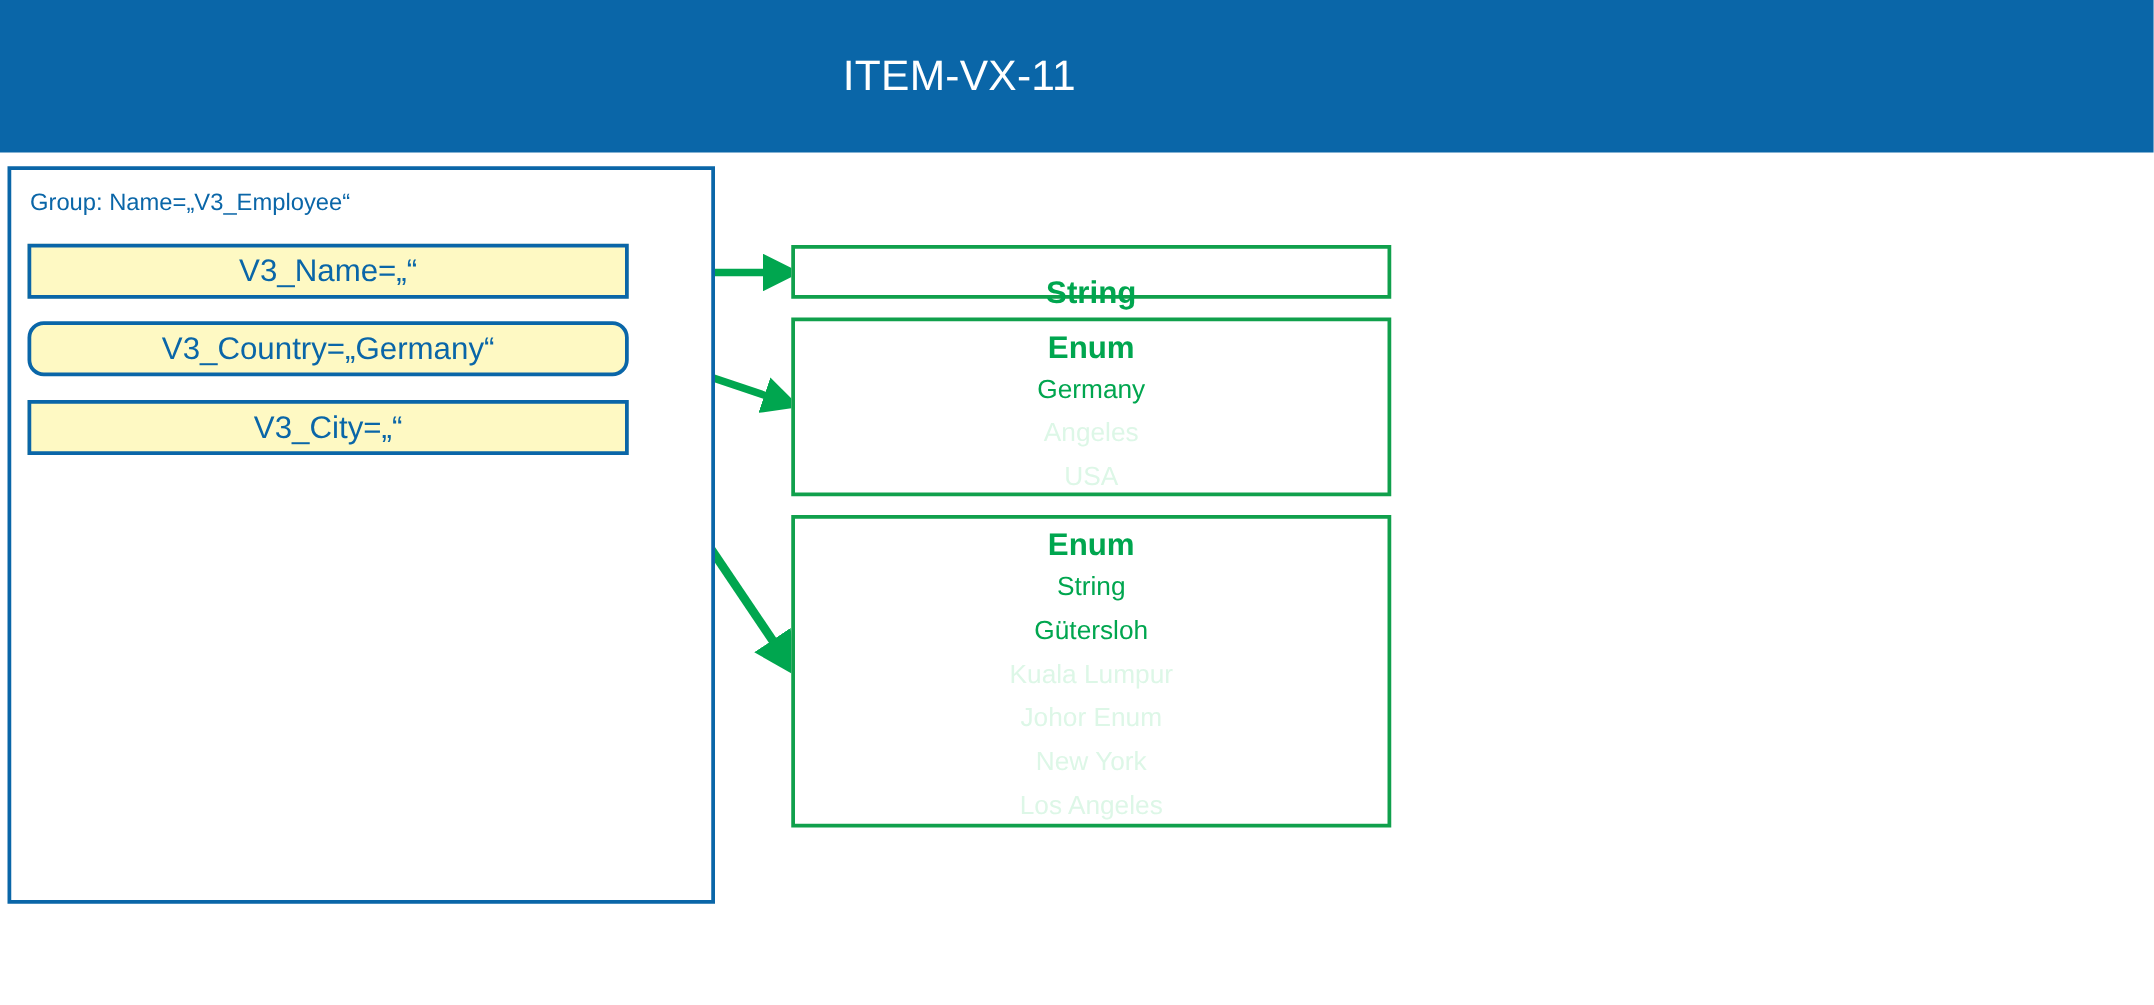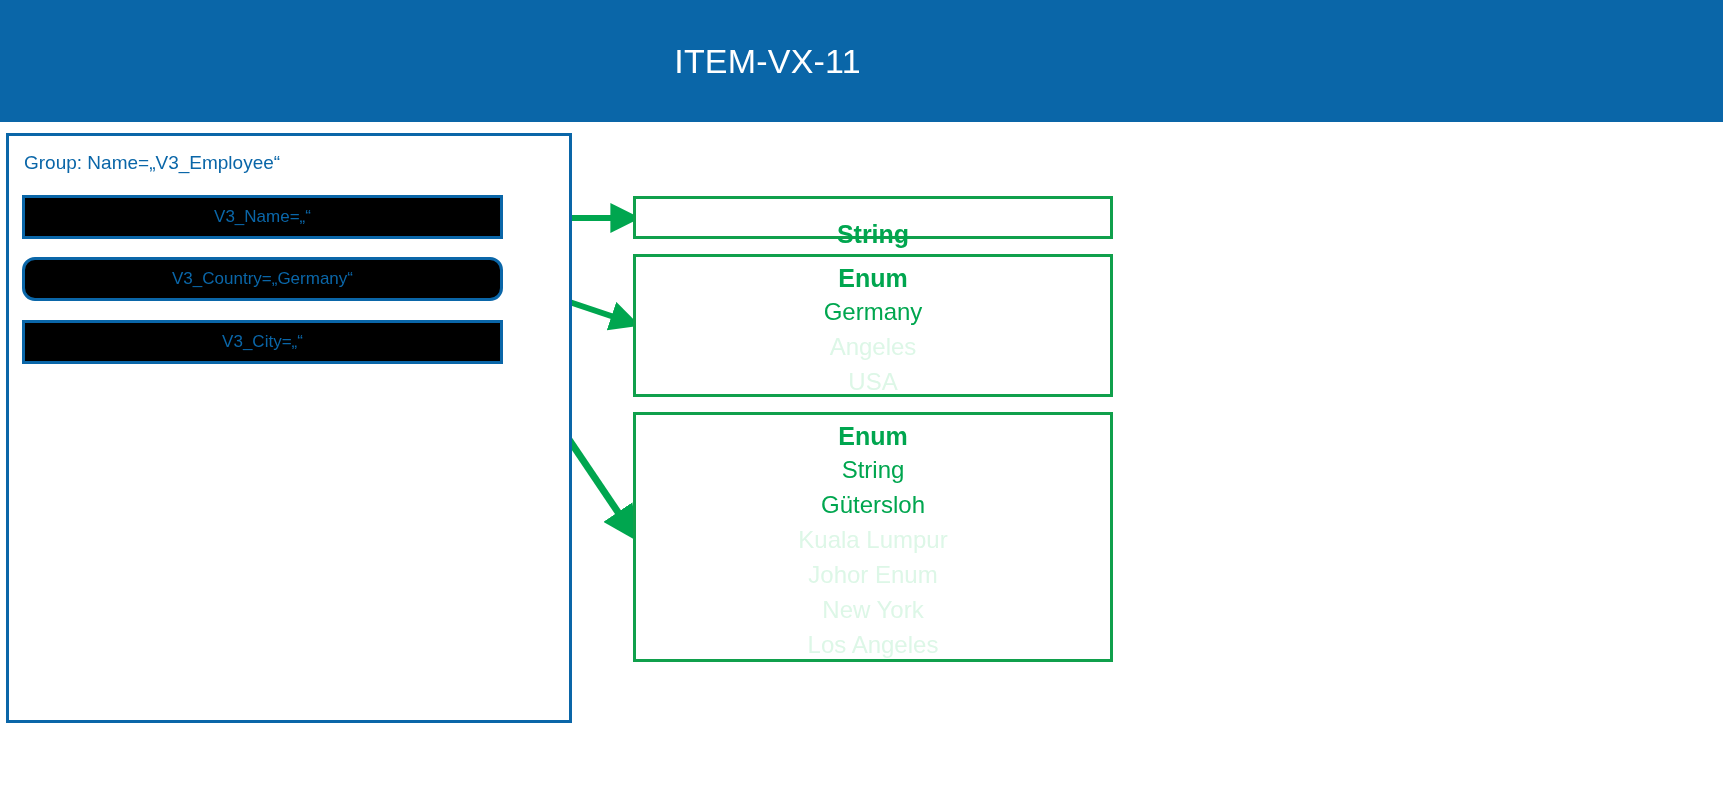--- a/index.html
+++ b/index.html
@@ -32,44 +32,44 @@
     border:3px solid #0a66a8;background:#ffffff;box-sizing:border-box;
   }
   .group-label{
     position:absolute;left:24px;top:152px;
     color:#0a66a8;font-size:19px;white-space:nowrap;
   }
 
   
   .attr-box{
     position:absolute;left:22px;width:481px;height:44px;
-    border:3px solid #0a66a8;background:#000000;box-sizing:border-box;
+    border:3px solid #0a66a8;background:#fef9c3;box-sizing:border-box;
     display:flex;align-items:center;justify-content:center;
-    color:#0a66a8;font-size:17px;white-space:nowrap;
+    color:#0a66a8;font-size:25px;white-space:nowrap;
   }
   .attr-0{top:195px;}
   .attr-1{top:257px;border-radius:13px;}
   .attr-2{top:320px;}
 
   
   .type-box{
     position:absolute;left:633px;width:480px;
     border:3px solid #10a04c;background:#ffffff;box-sizing:border-box;
     text-align:center;
   }
   .type-string{top:196px;height:43px;padding-top:19px;}
   .type-enum-country{top:254px;height:143px;padding-top:5px;}
   .type-enum-city{top:412px;height:250px;padding-top:5px;}
 
   .type-title{
     color:#00a64f;font-size:25px;font-weight:bold;line-height:32px;
     display:block;
   }
   .type-item{
-    color:#00a64f;font-size:24px;line-height:35px;display:block;
+    color:#00a64f;font-size:21px;line-height:35px;display:block;
   }
   .type-item.dim{color:#ddf7e7;}
 
   
   .arrows{position:absolute;left:0;top:0;width:1723px;height:804px;pointer-events:none;}
 </style>
 </head>
 <body>
 
 <div id="stage">

